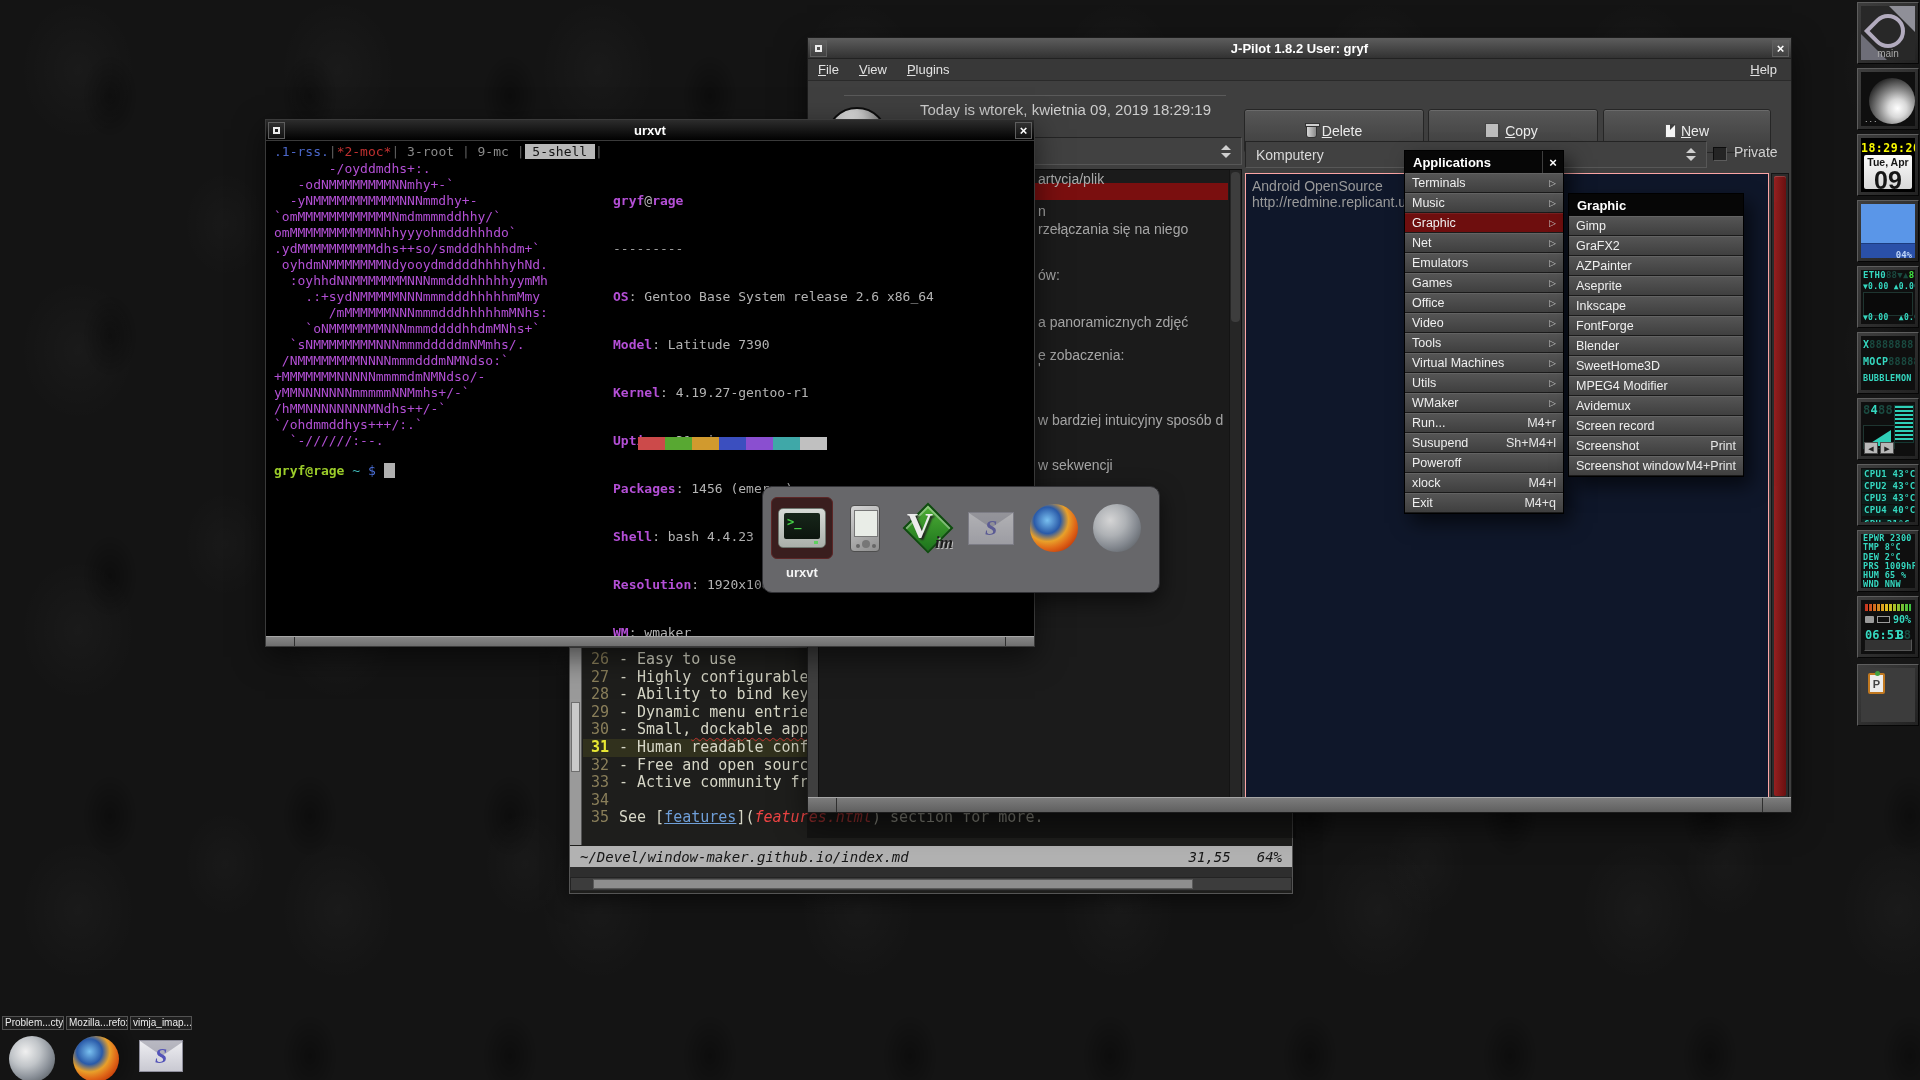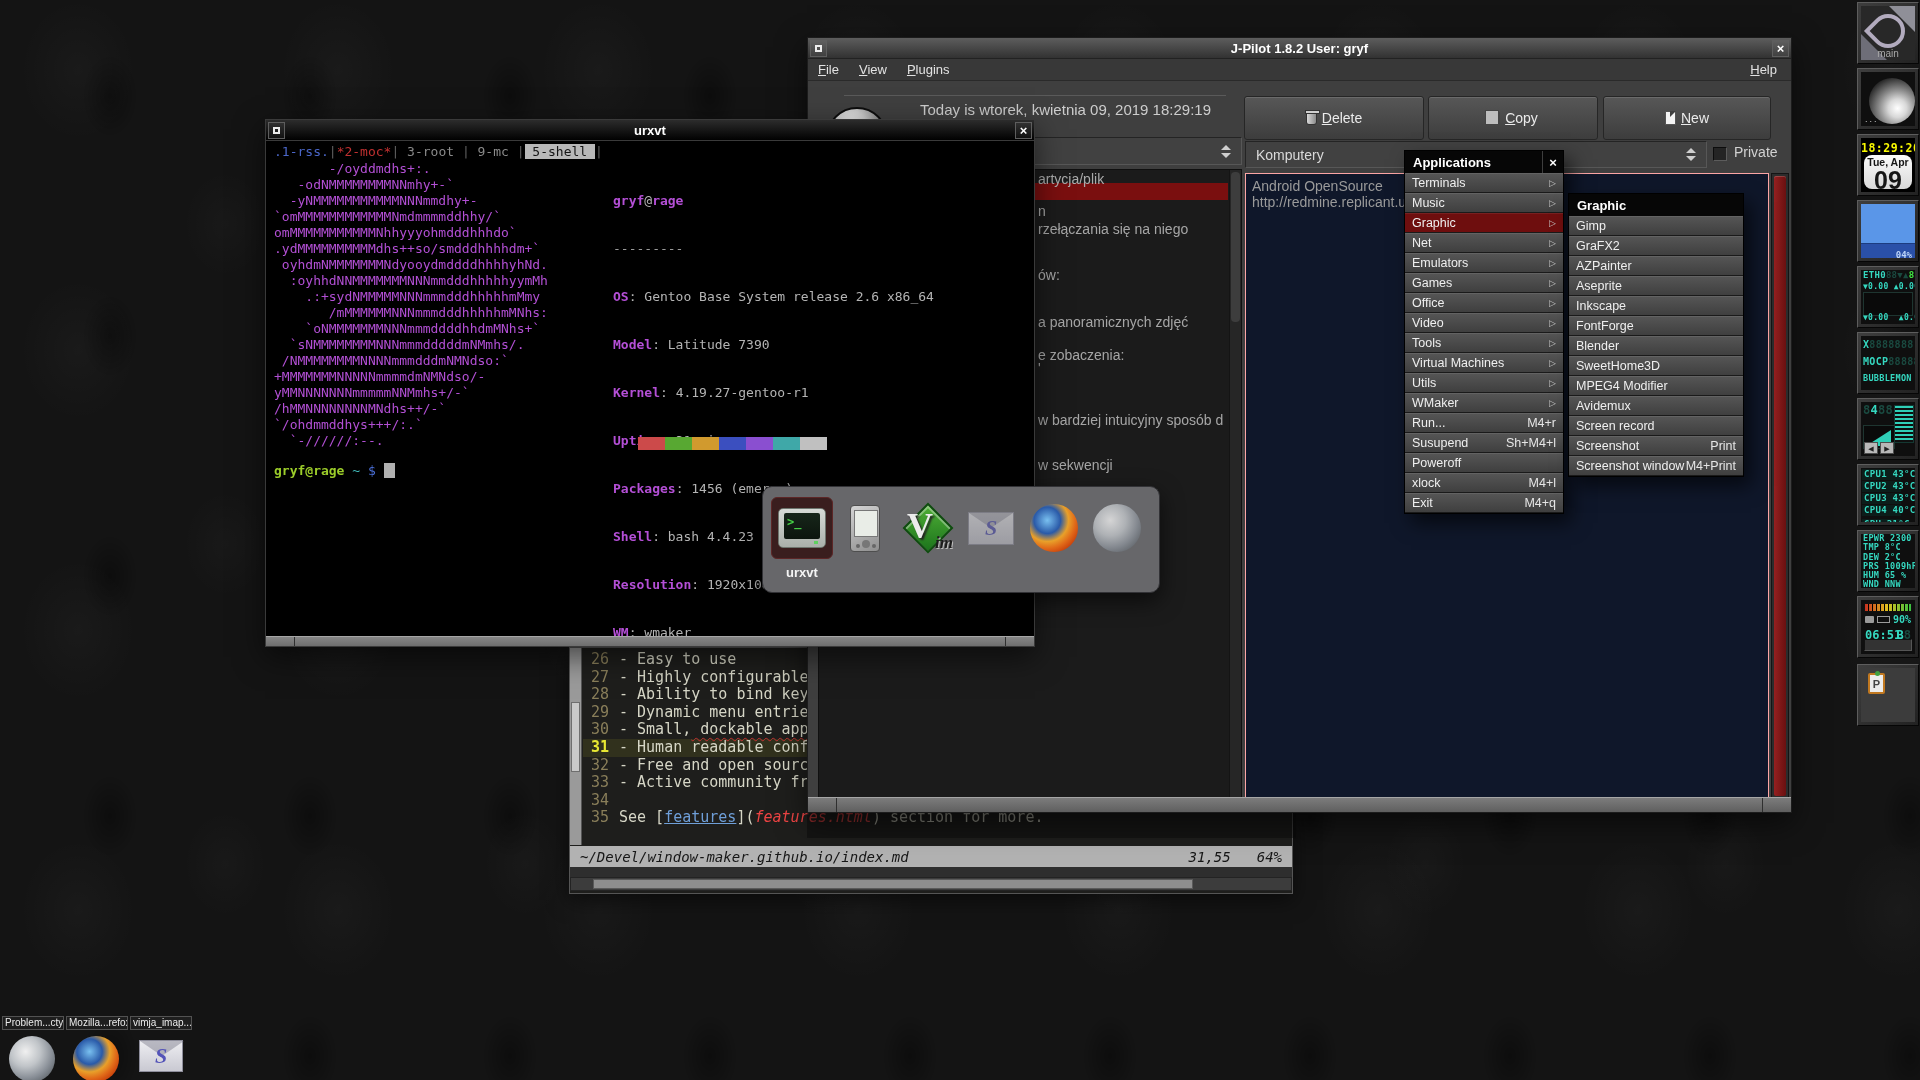--- a/index.html
+++ b/index.html
@@ -49,21 +49,21 @@
   .jp-menubar{position:absolute;left:0;right:0;top:21px;height:22px;background:#383838;border-bottom:1px solid #2a2a2a;display:flex;font-size:13px;color:#e2e2e2}
   .jp-mi{padding:0 10px;line-height:22px}
   .jp-mi u,.btn-label u{text-decoration:underline}
   .jp-help{margin-left:auto;padding:0 14px}
   .jp-body{position:absolute;left:0;right:0;top:43px;bottom:15px;background:#3f3f3f;overflow:hidden}
   .jp-frameline{position:absolute;left:36px;top:14px;width:382px;border-top:1px solid #5a5a5a}
   .jp-logo{position:absolute;left:18px;top:26px;width:62px;height:62px;border-radius:50%;
      background:radial-gradient(circle at 38% 30%, #fafafa, #cfcfcf 30%, #8a8a8a 55%, #2e2e2e 80%, #151515);
      border:2px solid #0d0d0d}
   .jp-date{position:absolute;left:112px;top:20px;font-size:15px;color:#cdcdcd}
-  .jp-btn{position:absolute;top:15px;height:44px;border:1px solid #262626;border-radius:3px;
+  .jp-btn{position:absolute;top:28px;height:44px;border:1px solid #262626;border-radius:3px;
      background:linear-gradient(#575757,#3d3d3d);box-shadow:inset 0 1px 0 rgba(255,255,255,.12);
      display:flex;align-items:center;justify-content:center;gap:5px;color:#ebebeb;font-size:14px}
   .ic-trash{width:11px;height:13px;background:linear-gradient(90deg,#d8d8d8,#8a8a8a);border:1px solid #333;border-radius:2px 2px 3px 3px;position:relative}
   .ic-trash::before{content:"";position:absolute;left:-2px;top:-3px;width:13px;height:2px;background:#cfcfcf;border:1px solid #333}
   .ic-copy{width:12px;height:13px;background:#dcdcdc;border:1px solid #444;position:relative}
   .ic-copy::before{content:"";position:absolute;left:-4px;top:-3px;width:12px;height:13px;background:#bdbdbd;border:1px solid #444}
   .ic-new{width:11px;height:14px;background:#f4f4f4;border:1px solid #555;position:relative}
   .ic-new::before{content:"";position:absolute;right:-1px;top:-1px;border:3px solid;border-color:#3f3f3f #3f3f3f #f4f4f4 #f4f4f4... ;border-width:3px;border-style:solid;border-color:#3f3f3f transparent transparent #3f3f3f}
   .combo{position:absolute;background:#414141;border:1px solid;border-color:#242424 #575757 #575757 #242424;color:#dadada;font-size:14px;display:flex;align-items:center;padding:0 10px}
   .spinner{margin-left:auto;display:flex;flex-direction:column;gap:3px;align-items:center}
@@ -142,21 +142,21 @@
   .tile .app{position:absolute;left:3px;top:3px;right:3px;bottom:3px;background:#0f0f0f;overflow:hidden}
   .lcdrow{font-family:"DejaVu Sans Mono",monospace;font-weight:bold;color:#35d8c0;font-size:9px;line-height:11px;letter-spacing:.3px;white-space:pre;padding-left:2px}
   .ghost{color:#1a4a40}
   .led-green{color:#42e842}
   .clip-tile .app{background:#282828}
   .clip-arrow-tr{position:absolute;right:0;top:0;border-left:26px solid transparent;border-top:26px solid #8f8f98}
   .clip-arrow-bl{position:absolute;left:0;bottom:0;border-right:26px solid transparent;border-bottom:26px solid #6e6e78}
   .clip-ring{position:absolute;left:10px;top:8px;width:34px;height:34px;border:4px solid #cac2d8;border-radius:50% 50% 50% 0;transform:rotate(45deg);opacity:.85}
   .clip-label{position:absolute;bottom:1px;width:100%;text-align:center;color:#a8a8a8;font-size:10px}
   .clock-time{position:absolute;left:0;top:3px;width:100%;text-align:center;color:#f8f800;font:bold 11.5px "DejaVu Sans Mono",monospace;letter-spacing:.5px}
-  .clock-card{position:absolute;left:3px;top:17px;right:3px;bottom:3px;background:linear-gradient(#fbfbfb,#d9d9d9);border-radius:8px;text-align:center;color:#161616}
+  .clock-card{position:absolute;left:3px;top:17px;right:3px;bottom:3px;background:linear-gradient(#fbfbfb,#d9d9d9);border-radius:2px;text-align:center;color:#161616}
   .clock-wd{font-size:10.5px;font-weight:bold;margin-top:1px}
   .clock-day{font-size:25px;font-weight:bold;line-height:25px}
   .gauge .app{background:#5a96e8}
   .gauge-band{position:absolute;left:0;right:0;bottom:0;height:15px;background:#2a50a8;border-top:1px solid #1c3c80;text-align:right}
   .gauge-band span{color:#bcd4f8;font:bold 9px "DejaVu Sans Mono",monospace;padding-right:3px;line-height:15px}
   .sphere{position:absolute;left:8px;top:6px;width:46px;height:46px;border-radius:50%;
      background:radial-gradient(circle at 62% 66%, #ffffff, #d8d8d8 22%, #8a8a8a 45%, #222 78%, #000)}
   .sphere-dots{position:absolute;left:4px;bottom:2px;color:#cfcfcf;font-size:9px;letter-spacing:2px}
   .netgraph{position:absolute;left:2px;top:22px;right:2px;height:24px;background:#0a0a0a;border:1px solid #1e3530}
   .barcols{position:absolute;right:2px;top:4px;width:18px;bottom:14px;background:

